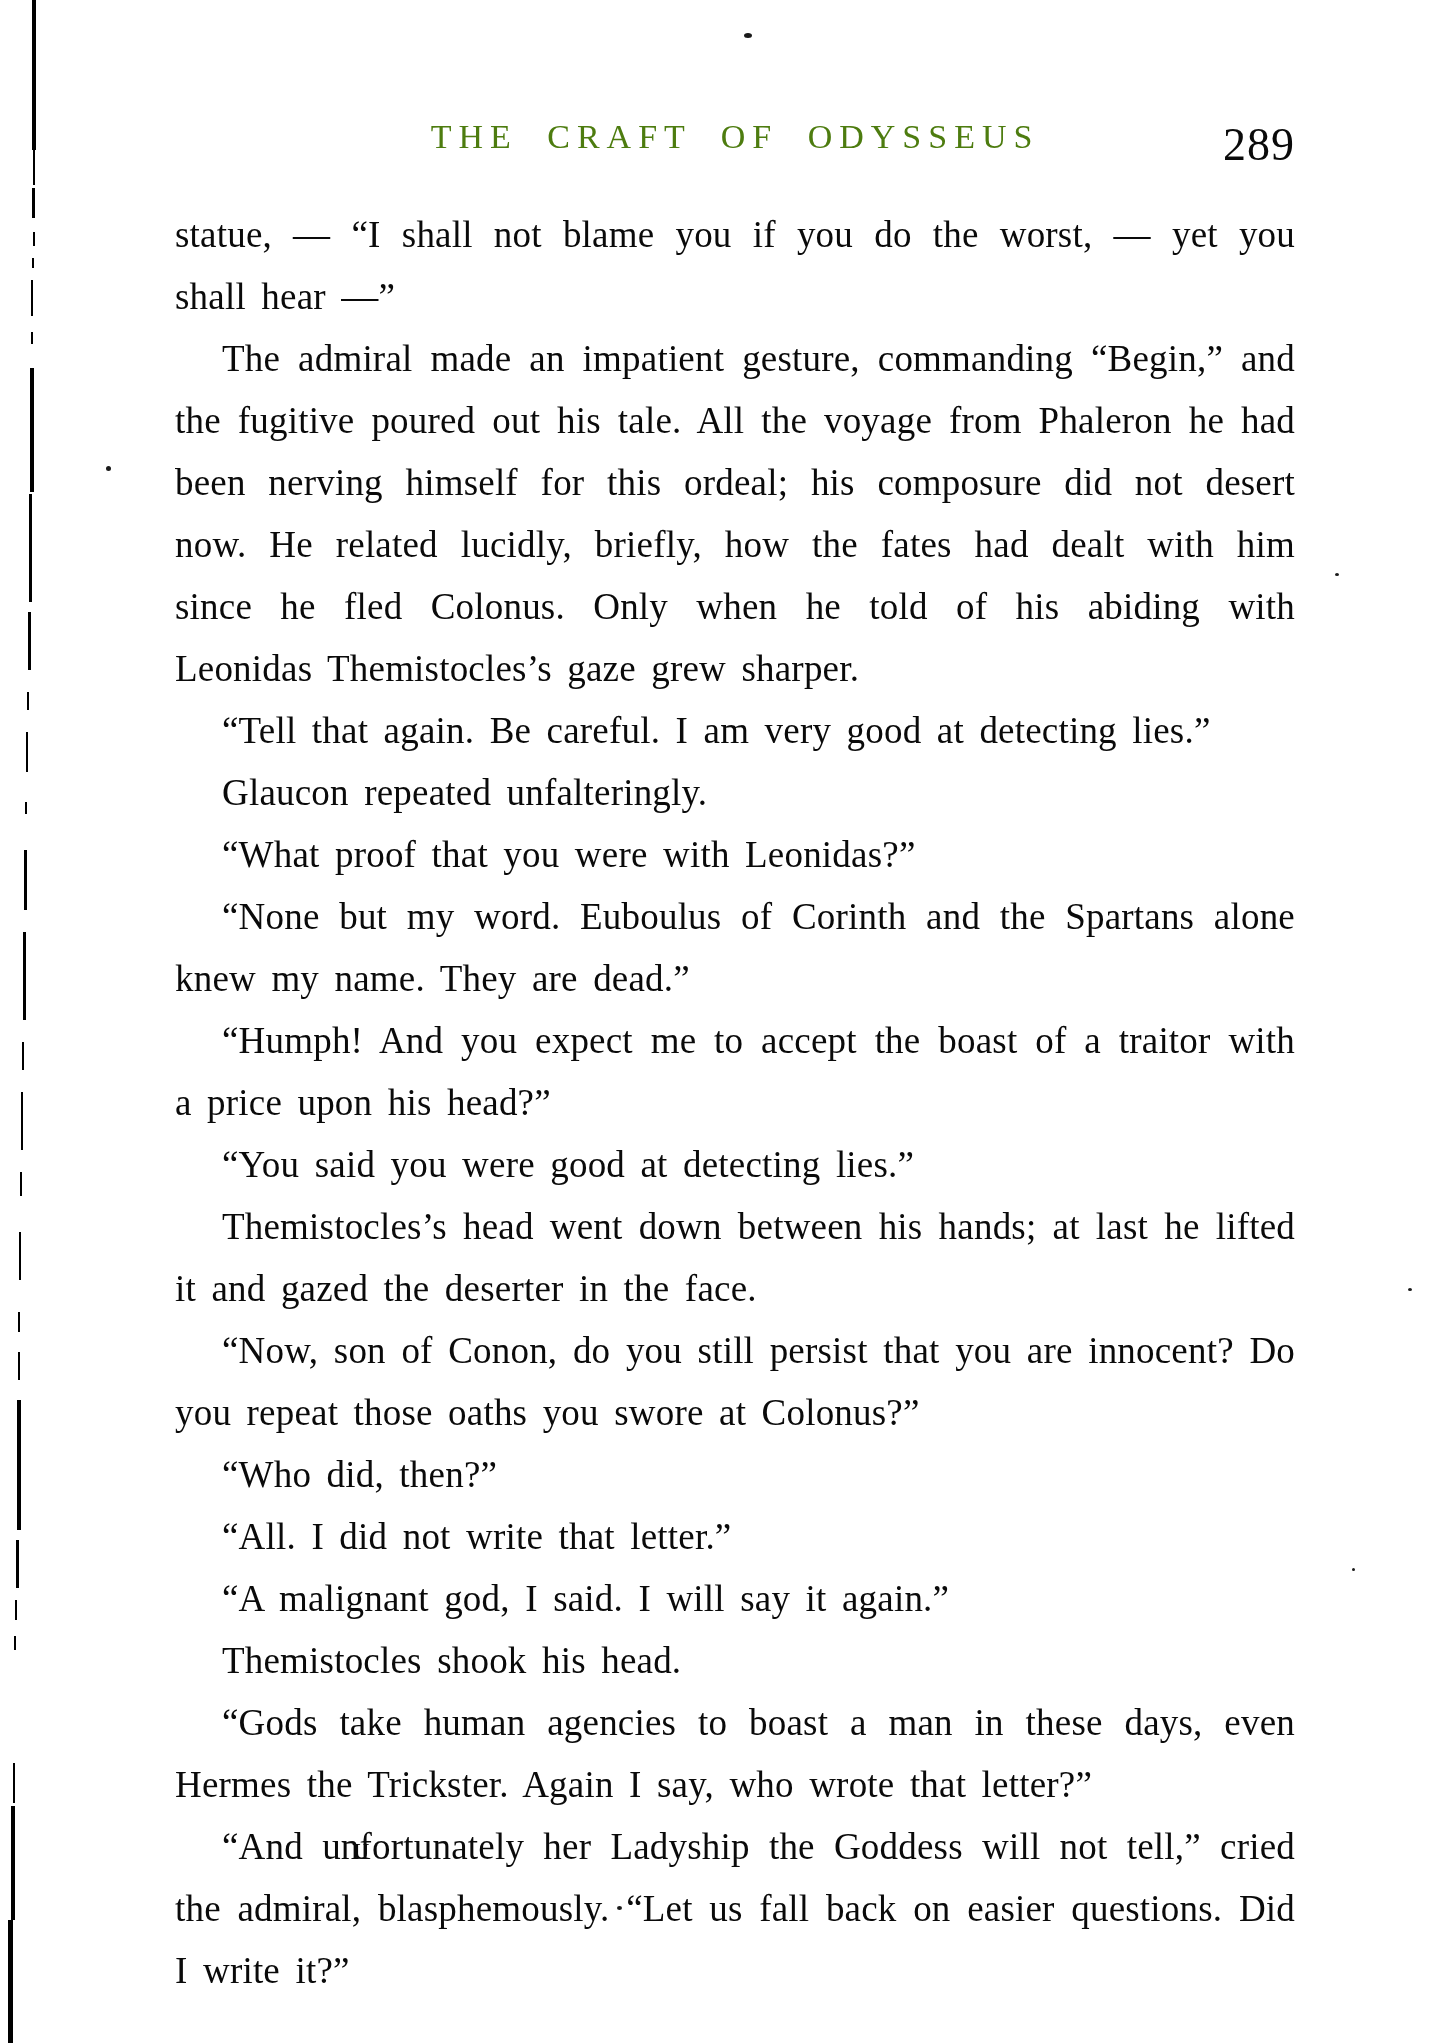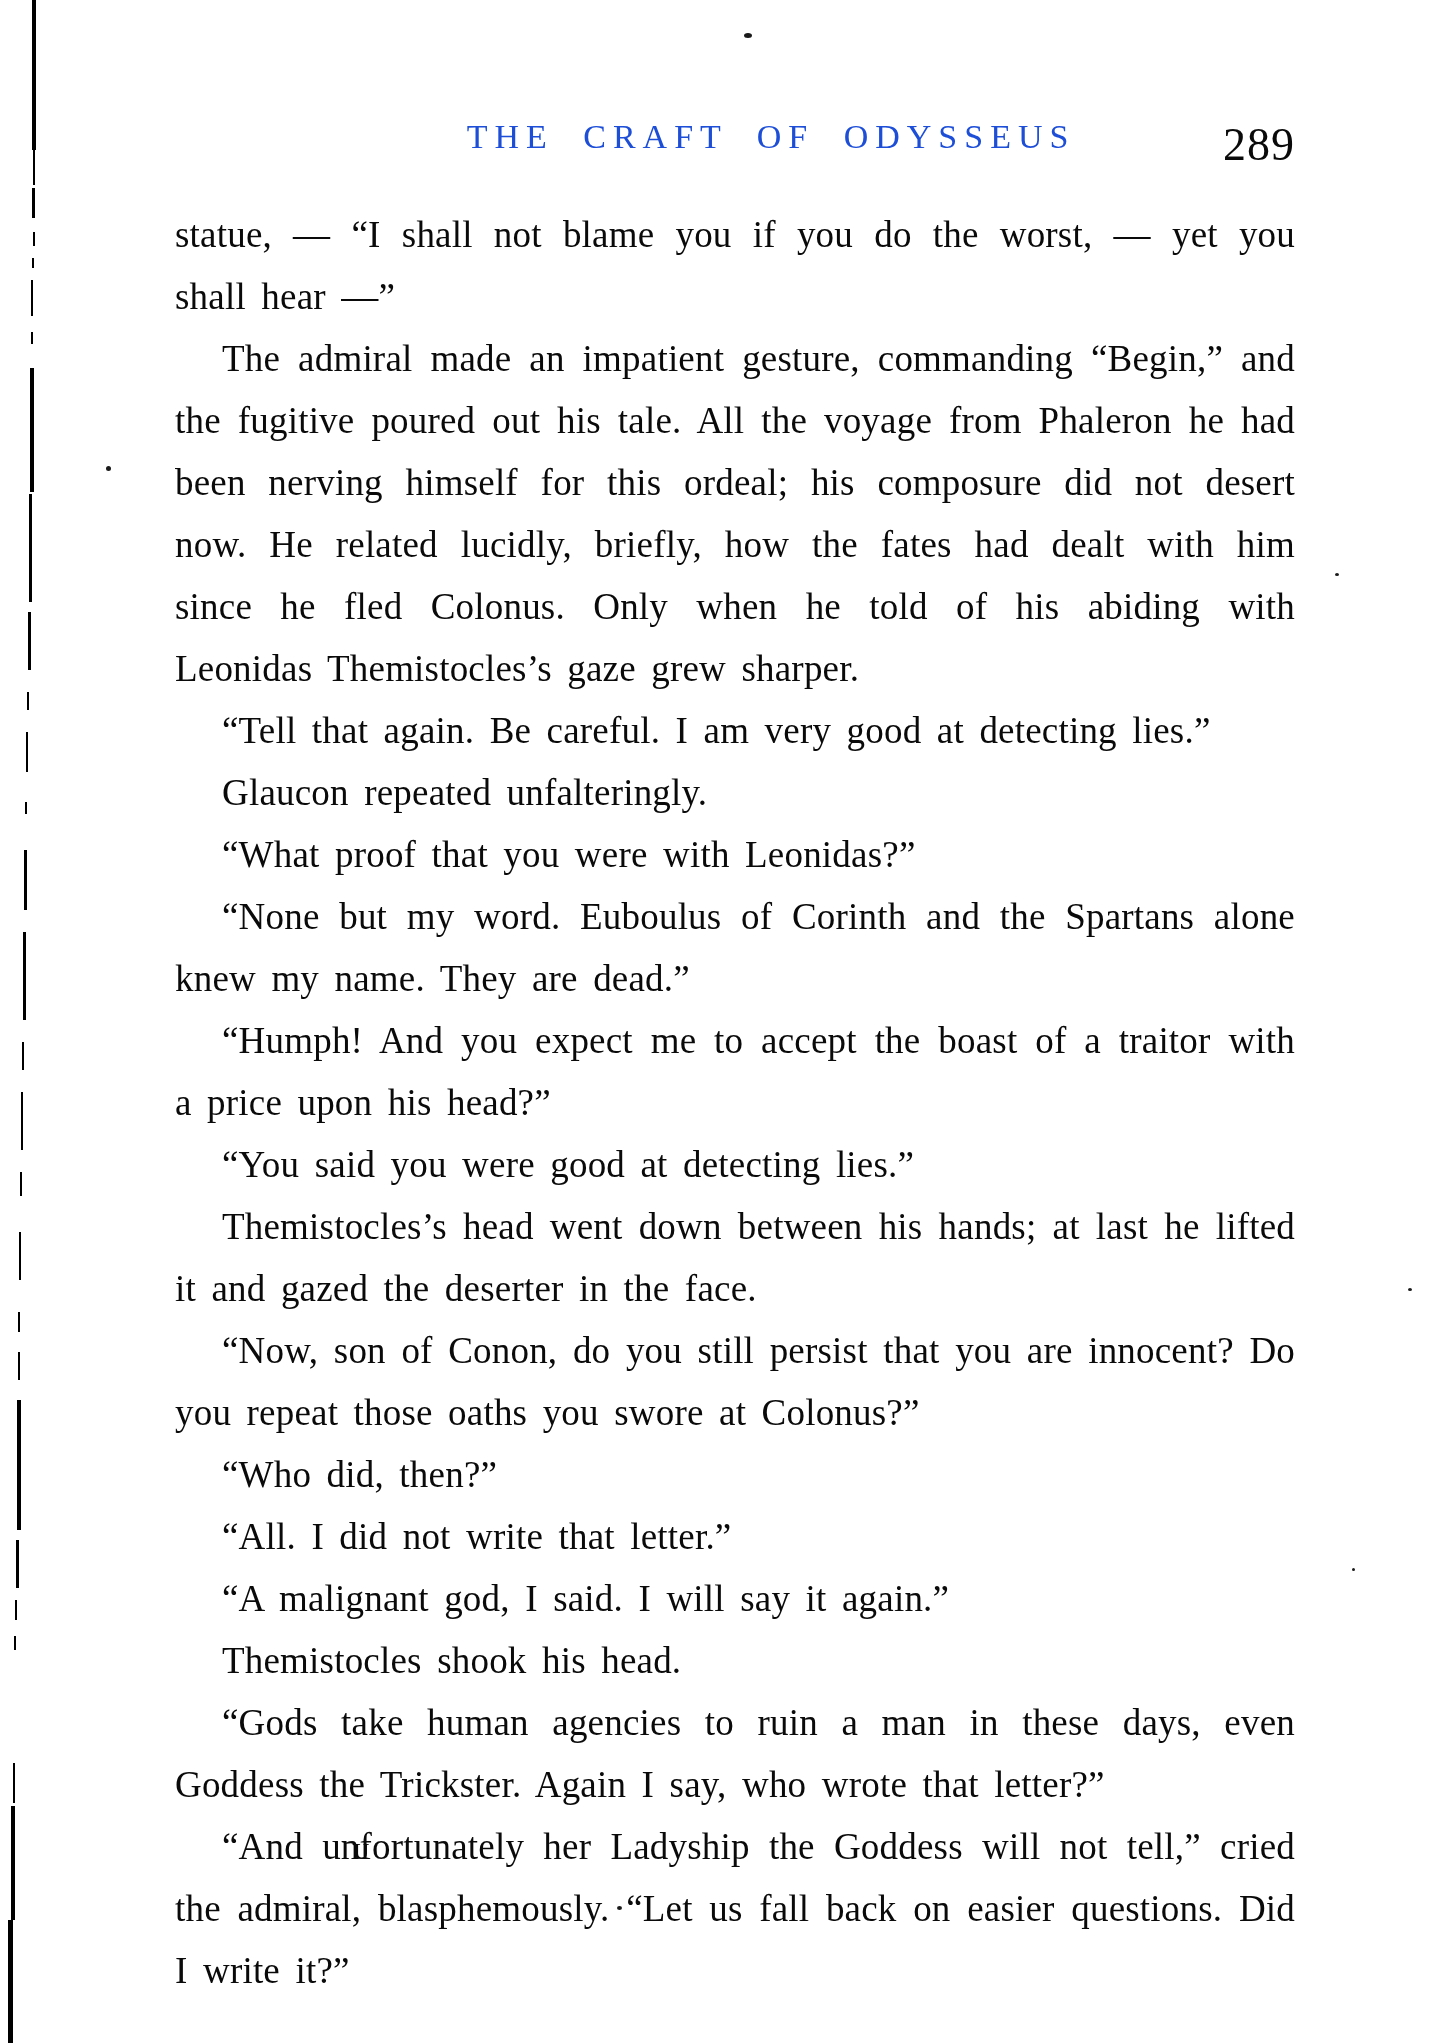--- a/index.html
+++ b/index.html
@@ -26,22 +26,21 @@
     height: 44px;
   }
   .running-head .title {
     position: absolute;
     left: 50%;
     transform: translateX(-50%);
     font-size: 34px;
     letter-spacing: 7px;
     word-spacing: 14px;
     white-space: nowrap;
-    color: #1d4ed8;
-    margin-left: 36px;
+    color: #4d7c0f;
   }
   .running-head .pagenum {
     position: absolute;
     right: 0;
     font-size: 46px;
     letter-spacing: 1px;
     text-align: center;
   }
 
   
@@ -145,19 +144,19 @@
     <p>“What proof that you were with Leonidas?”</p>
     <p>“None but my word.  Euboulus of Corinth and the Spartans alone knew my name.  They are dead.”</p>
     <p>“Humph!  And you expect me to accept the boast of a traitor with a price upon his head?”</p>
     <p>“You said you were good at detecting lies.”</p>
     <p>Themistocles’s head went down between his hands; at last he lifted it and gazed the deserter in the face.</p>
     <p>“Now, son of Conon, do you still persist that you are innocent?  Do you repeat those oaths you swore at Colonus?”</p>
     <p>“Who did, then?”</p>
     <p>“All.  I did not write that letter.”</p>
     <p>“A malignant god, I said.  I will say it again.”</p>
     <p>Themistocles shook his head.</p>
-    <p>“Gods take human agencies to ruin a man in these days, even Goddess the Trickster.  Again I say, who wrote that letter?”</p>
+    <p>“Gods take human agencies to boast a man in these days, even Hermes the Trickster.  Again I say, who wrote that letter?”</p>
     <p>“And unfortunately her Ladyship the Goddess will not tell,” cried the admiral, blasphemously.  “Let us fall back on easier questions.  Did I write it?”</p>
   </div>
 
   <div class="sig-mark">U</div>
 
 </div>
 
 </body></html>

